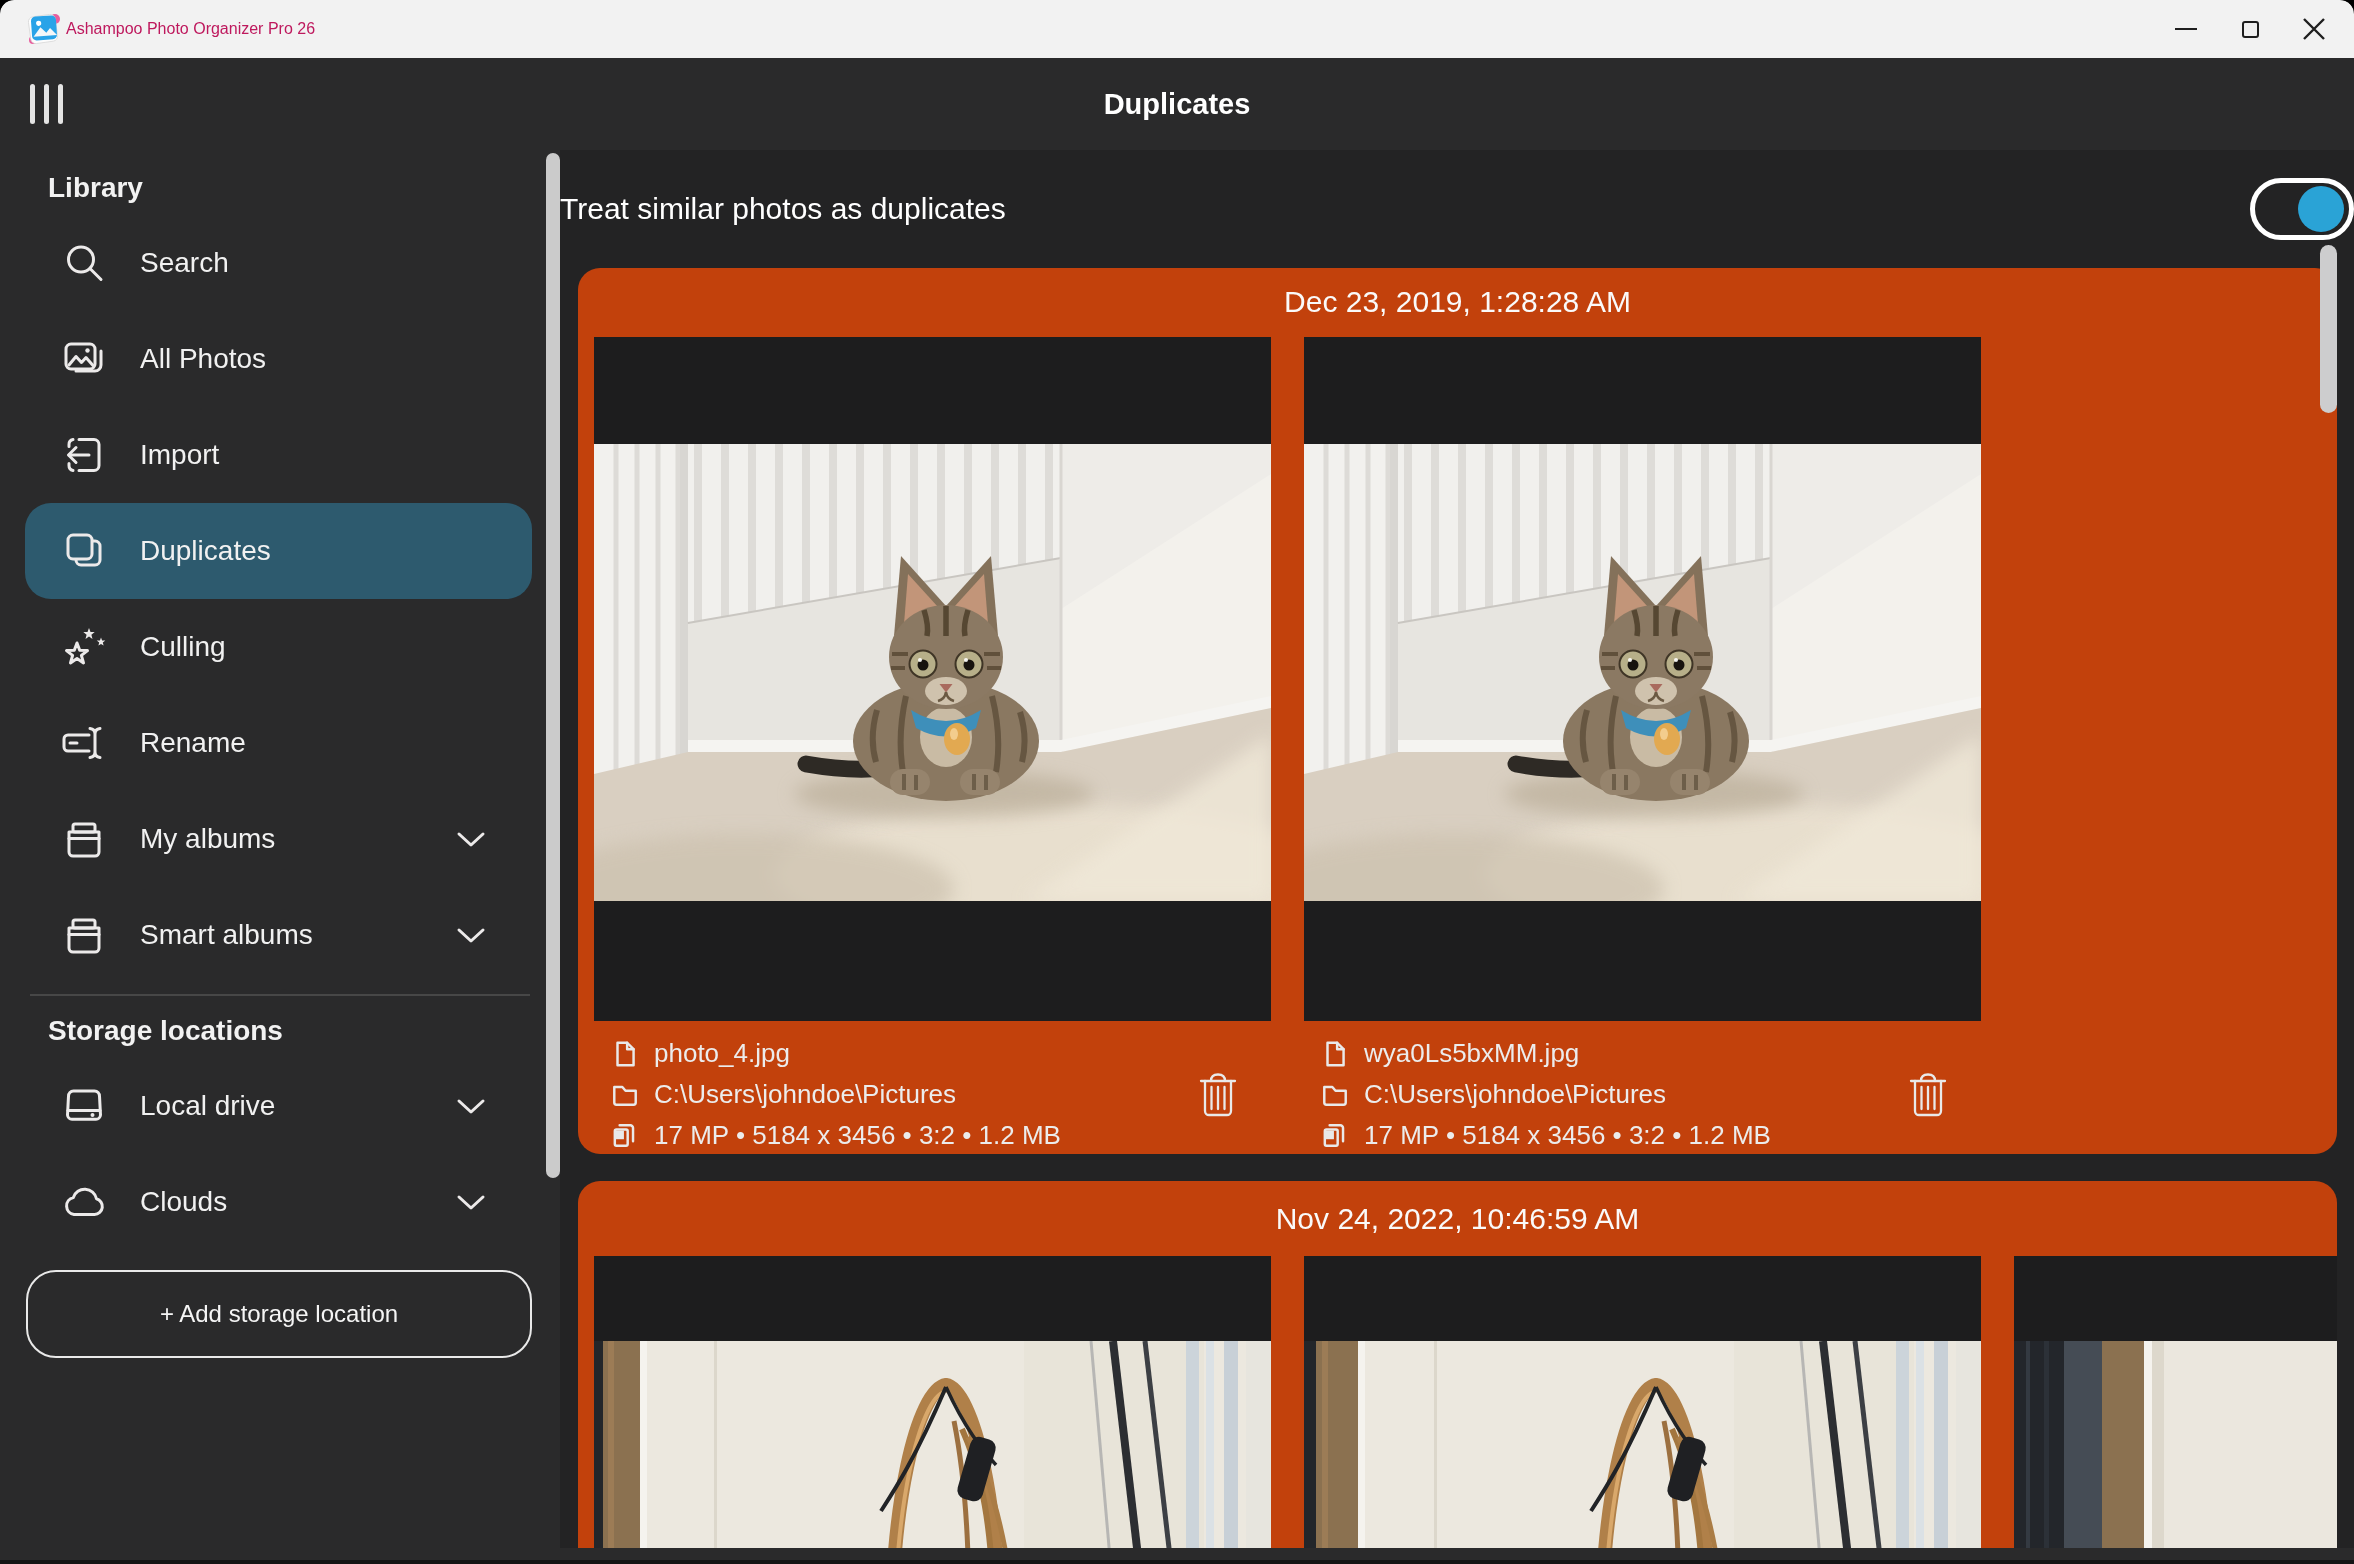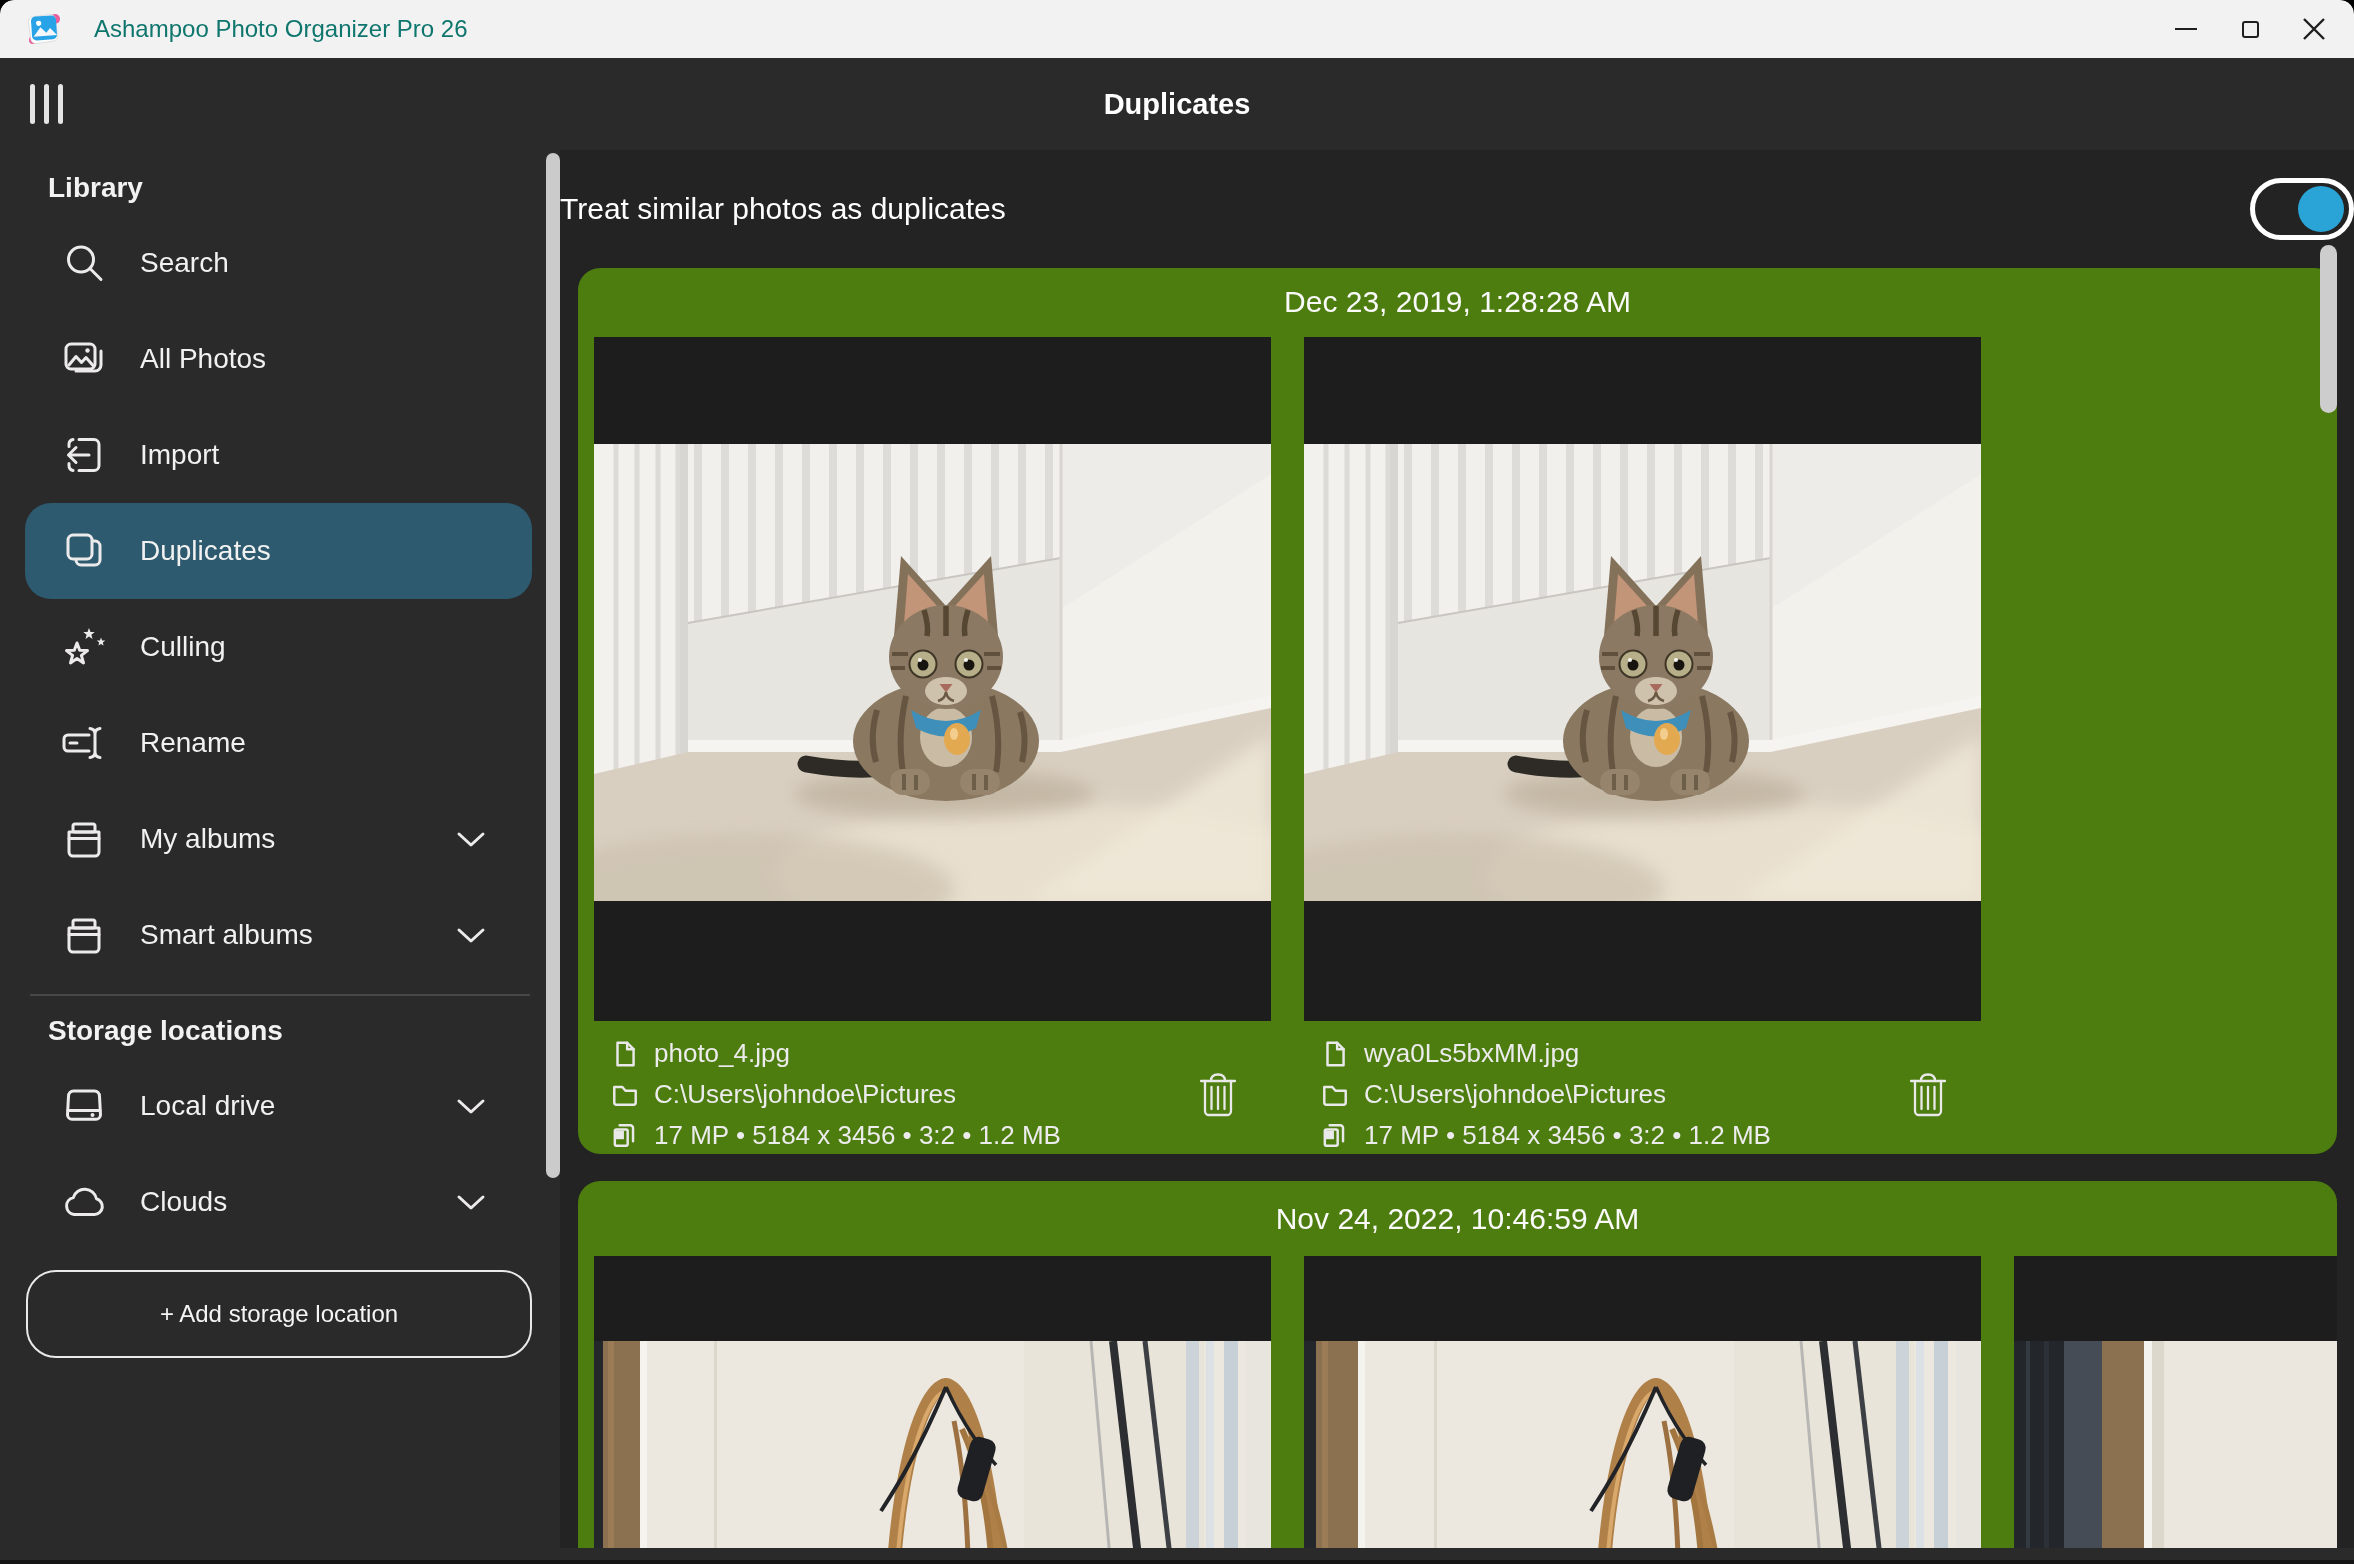--- a/index.html
+++ b/index.html
@@ -4,21 +4,21 @@
 <style>
   * { margin:0; padding:0; box-sizing:border-box; }
   html,body { background:#000; font-family:"Liberation Sans","DejaVu Sans",sans-serif; }
   .window { position:relative; width:2354px; height:1564px; background:#2a2a2b;
             border-radius:14px 14px 0 0; overflow:hidden; }
   .window::after { content:""; position:absolute; left:0; right:0; bottom:0; height:4px; background:#151515; }
 
   
   .titlebar { height:58px; background:#f2f2f2; display:flex; align-items:center; border-radius:14px 14px 0 0; }
   .app-icon { margin-left:26px; width:36px; height:36px; flex:none; }
-  .win-title { margin-left:32px; font-size:24px; color:#0f766e; }
+  .win-title { margin-left:4px; font-size:16px; color:#be185d; }
   .win-controls { margin-left:auto; display:flex; margin-right:8px; }
   .win-btn { width:64px; height:58px; display:flex; align-items:center; justify-content:center; cursor:default; }
   .ic-min { width:22px; height:2.6px; background:#1f1f1f; }
   .ic-max { width:17px; height:17px; border:2.6px solid #1f1f1f; border-radius:3px; }
 
   
   .header-strip { height:92px; position:relative; display:flex; align-items:center; justify-content:center; }
   .menu-icon { position:absolute; left:30px; top:26px; display:flex; gap:9px; }
   .menu-icon i { display:block; width:5px; height:40px; background:#e4e4e4; border-radius:2.5px; }
   .page-title { font-size:29px; font-weight:bold; color:#ffffff; }
@@ -47,21 +47,21 @@
   .sidebar-scrollbar { position:absolute; right:0; top:3px; width:14px; height:1025px; border-radius:7px; background:#cbcbcb; }
 
   
   .main-panel { flex:1; position:relative; background:#232324; height:1398px; overflow:hidden; }
   .toggle-row { height:118px; display:flex; align-items:center; justify-content:space-between; gap:26px; }
   .toggle-label { font-size:30px; color:#ffffff; }
   .toggle { width:104px; height:62px; border:5px solid #fff; border-radius:34px; position:relative; flex:none; }
   .toggle .knob { position:absolute; top:3px; right:5px; width:46px; height:46px; border-radius:50%;
                   background:var(--accent_blue,#2aa3d6); }
 
-  .group { position:relative; margin-left:18px; width:1759px; background:#4d7c0f; border-radius:22px; overflow:hidden; }
+  .group { position:relative; margin-left:18px; width:1759px; background:#c2410c; border-radius:22px; overflow:hidden; }
   .group-1 { height:886px; }
   .group-2 { margin-top:27px; height:560px; }
   .group-title { padding-top:16px; text-align:center; font-size:30px; color:#fafafa; line-height:36px; }
   .group-2 .group-title { padding-top:20px; }
   .group-location { margin-top:4px; text-align:center; font-size:30px; color:#fafafa; line-height:36px; }
   .cards { display:flex; gap:33px; margin:17px 0 0 16px; }
   .group-2 .cards { margin-top:19px; }
   .card { width:677px; flex:none; }
   .tile { width:677px; height:684px; background:#1d1d1e; overflow:hidden; }
   .photo { width:677px; height:457px; display:block; }

